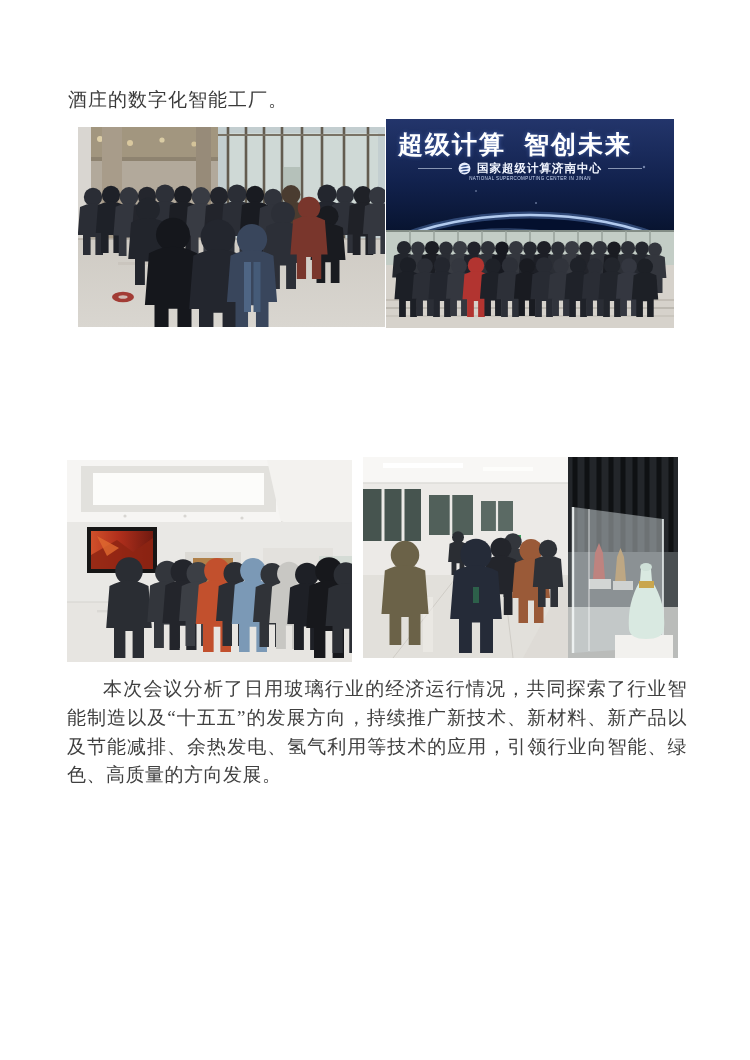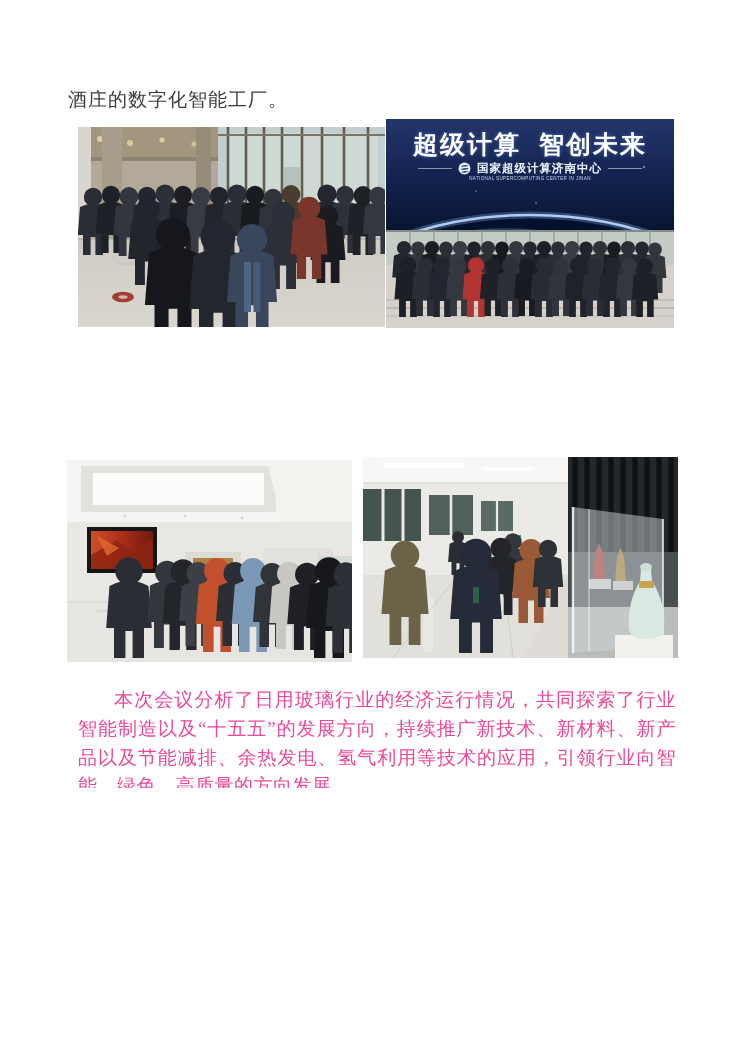--- a/index.html
+++ b/index.html
@@ -7,34 +7,34 @@
         font-family:"Liberation Serif","DejaVu Serif",serif;color:#2e2e2e;}
   .intro-line{position:absolute;left:68px;top:86px;width:620px;font-size:19px;line-height:28px;margin:0;
         letter-spacing:1px;color:#3a3a3a;}
   .photo{position:absolute;overflow:hidden;background:#ddd;}
   .photo svg{display:block;}
   .photo-1{left:78px;top:127px;width:307px;height:200px;}
   .photo-2{left:386px;top:119px;width:288px;height:209px;}
   .photo-3{left:67px;top:460px;width:285px;height:202px;}
   .photo-4{left:363px;top:457px;width:315px;height:201px;}
   
-  .screen-title{position:absolute;left:0;top:9px;width:100%;text-align:center;color:#ffffff;
+  .screen-title{position:absolute;left:12px;top:9px;width:100%;color:#ffffff;
         font-family:"Liberation Sans","DejaVu Sans",sans-serif;font-weight:bold;font-size:25px;
         letter-spacing:2px;white-space:pre;text-shadow:0 0 4px rgba(120,160,255,.45);}
   .screen-logo-row{position:absolute;left:0;top:42px;width:100%;display:flex;align-items:center;
         justify-content:center;gap:6px;color:#f2f6ff;text-align:right;}
   .logo-rule{display:inline-block;width:34px;height:1px;background:rgba(230,240,255,.55);}
   .logo-mark{display:inline-block;width:13px;height:13px;}
   .screen-center-name{font-family:"Liberation Sans","DejaVu Sans",sans-serif;font-weight:bold;
         font-size:11.5px;letter-spacing:1px;}
   .screen-center-en{position:absolute;left:0;top:57px;width:100%;text-align:center;color:#cdd9f2;
         font-family:"Liberation Sans","DejaVu Sans",sans-serif;font-size:4.5px;letter-spacing:.4px;}
   .body-text{position:absolute;left:66px;top:674px;width:622px;}
-  .body-text p{margin:12px;font-size:19px;line-height:28.8px;text-align:justify;text-indent:1.9em;
-        color:#ec4899;letter-spacing:.5px;}
+  .body-text p{margin:1px;font-size:19px;line-height:28.8px;text-align:justify;text-indent:1.9em;
+        color:#404040;letter-spacing:.5px;}
 </style>
 </head>
 <body>
 
 <svg width="0" height="0" style="position:absolute" aria-hidden="true">
   <defs>
     <g id="fig">
       <circle cx="0" cy="-29" r="4.6"></circle>
       <path d="M-6.5,-24 Q0,-27.5 6.5,-24 L7.6,-10 L5,-10 L5,0 L1.2,0 L1.2,-9 L-1.2,-9 L-1.2,0 L-5,0 L-5,-10 L-7.6,-10 Z"></path>
     </g>

